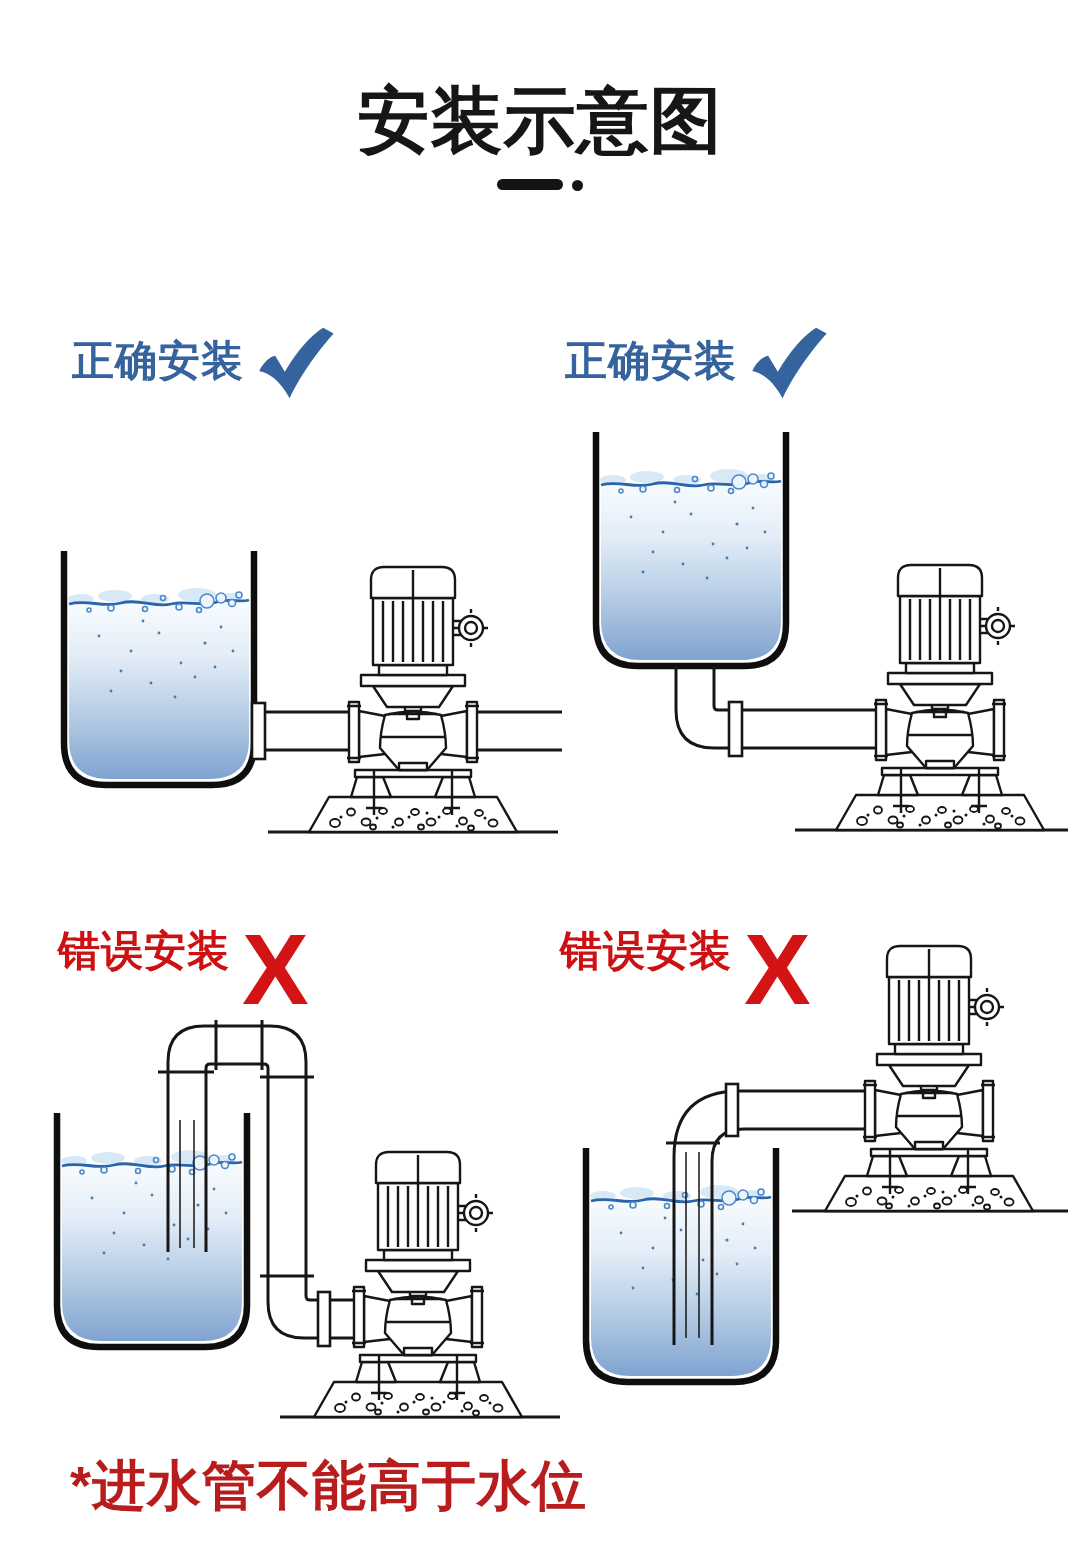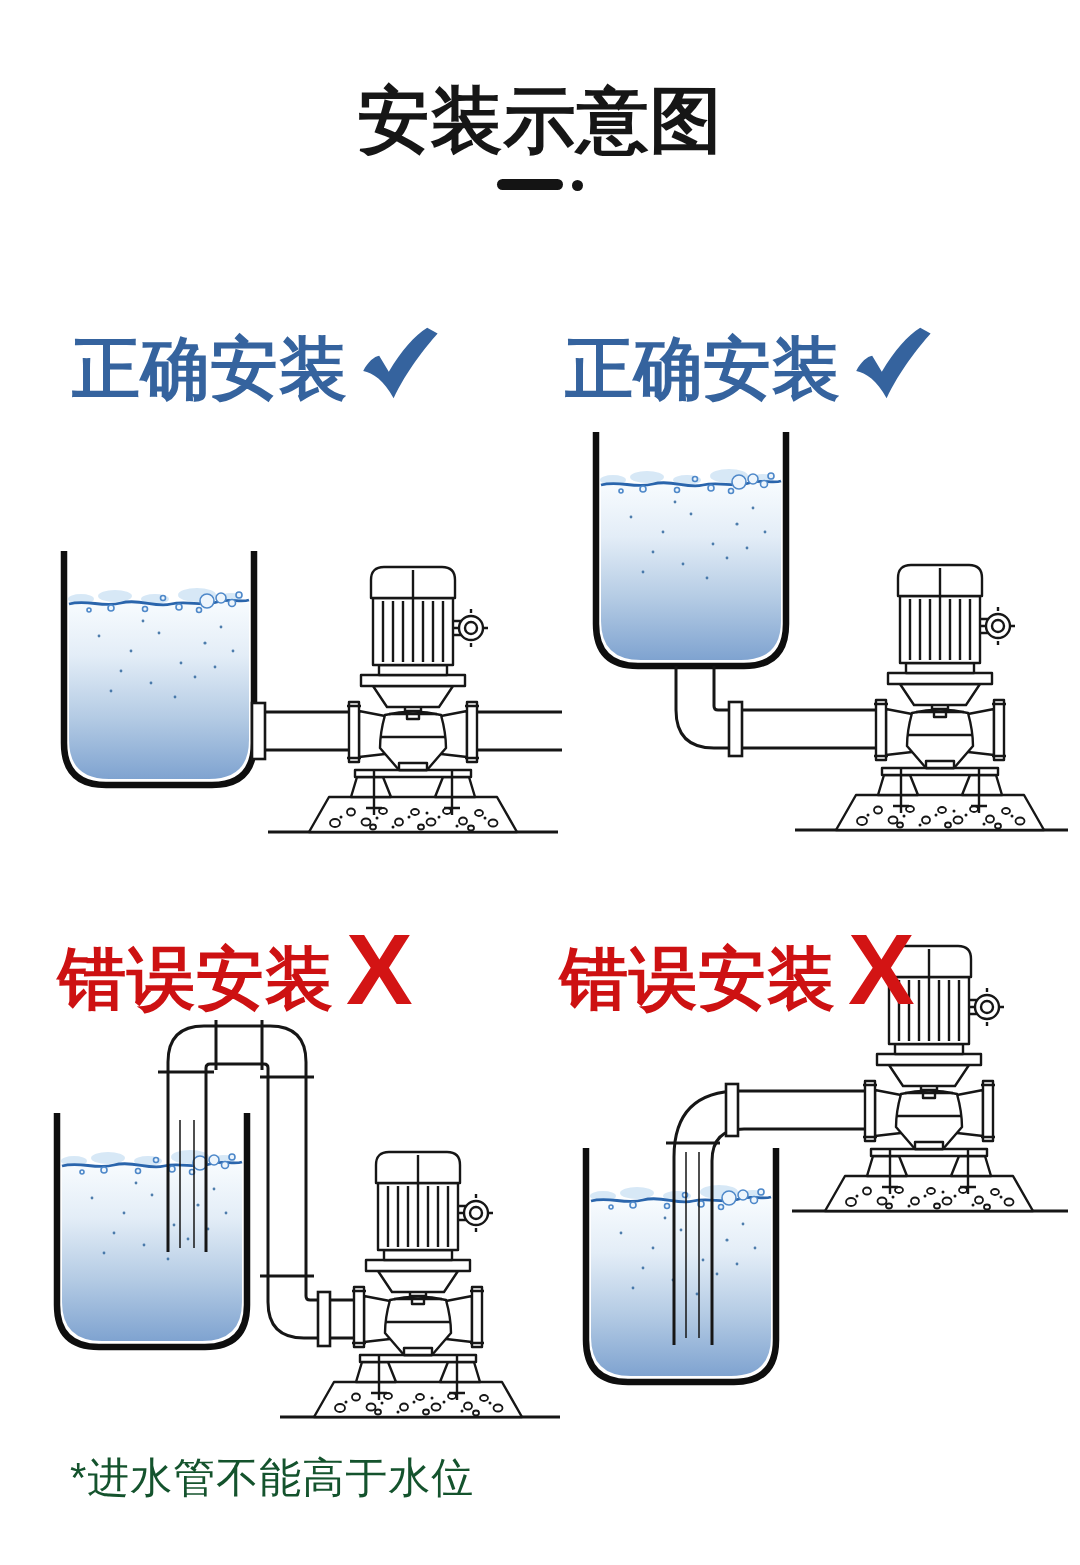--- a/index.html
+++ b/index.html
@@ -9,26 +9,26 @@
     font-family:"Liberation Sans","DejaVu Sans",sans-serif;
   }
   .art{position:absolute;left:0;top:0;width:1080px;height:1565px;}
   .title{
     position:absolute;left:0;right:0;top:44px;text-align:center;
     font-size:72px;font-weight:900;color:#161616;letter-spacing:1px;line-height:1.05;margin-top:39px;
   }
   .divider-dash{position:absolute;left:497px;top:179px;width:66px;height:11px;border-radius:6px;background:#141414;}
   .divider-dot{position:absolute;left:572px;top:180px;width:11px;height:11px;border-radius:50%;background:#141414;}
   .panel-label{position:absolute;display:flex;align-items:flex-start;}
-  .panel-label .txt{font-size:68px;font-weight:800;line-height:1;letter-spacing:1px;font-family:Liberation Mono, monospace;}
+  .panel-label .txt{font-size:42px;font-weight:800;line-height:1;letter-spacing:1px;}
   .panel-label.correct .txt{color:#35639e;margin-top:18px;}
-  .panel-label.wrong .txt{color:#cd1112;margin-top:20px;}
+  .panel-label.wrong .txt{color:#cd1112;}
   .check-svg{width:80px;height:82px;margin-left:12px;}
   .x-mark{font-size:100px;font-weight:900;line-height:.78;color:#d31414;margin-left:12px;}
-  .caption{position:absolute;font-size:42px;font-weight:400;color:#14532d;letter-spacing:1px;white-space:nowrap;}
+  .caption{position:absolute;font-size:54px;font-weight:700;color:#b91c1c;letter-spacing:1px;white-space:nowrap;}
 </style>
 </head>
 <body>
 
 <div class="page">
 
   <svg class="art" viewBox="0 0 1080 1565">
     <defs>
       <linearGradient id="wgrad" x1="0" y1="0" x2="0" y2="1">
         <stop offset="0" stop-color="#f7fbfe"></stop>

